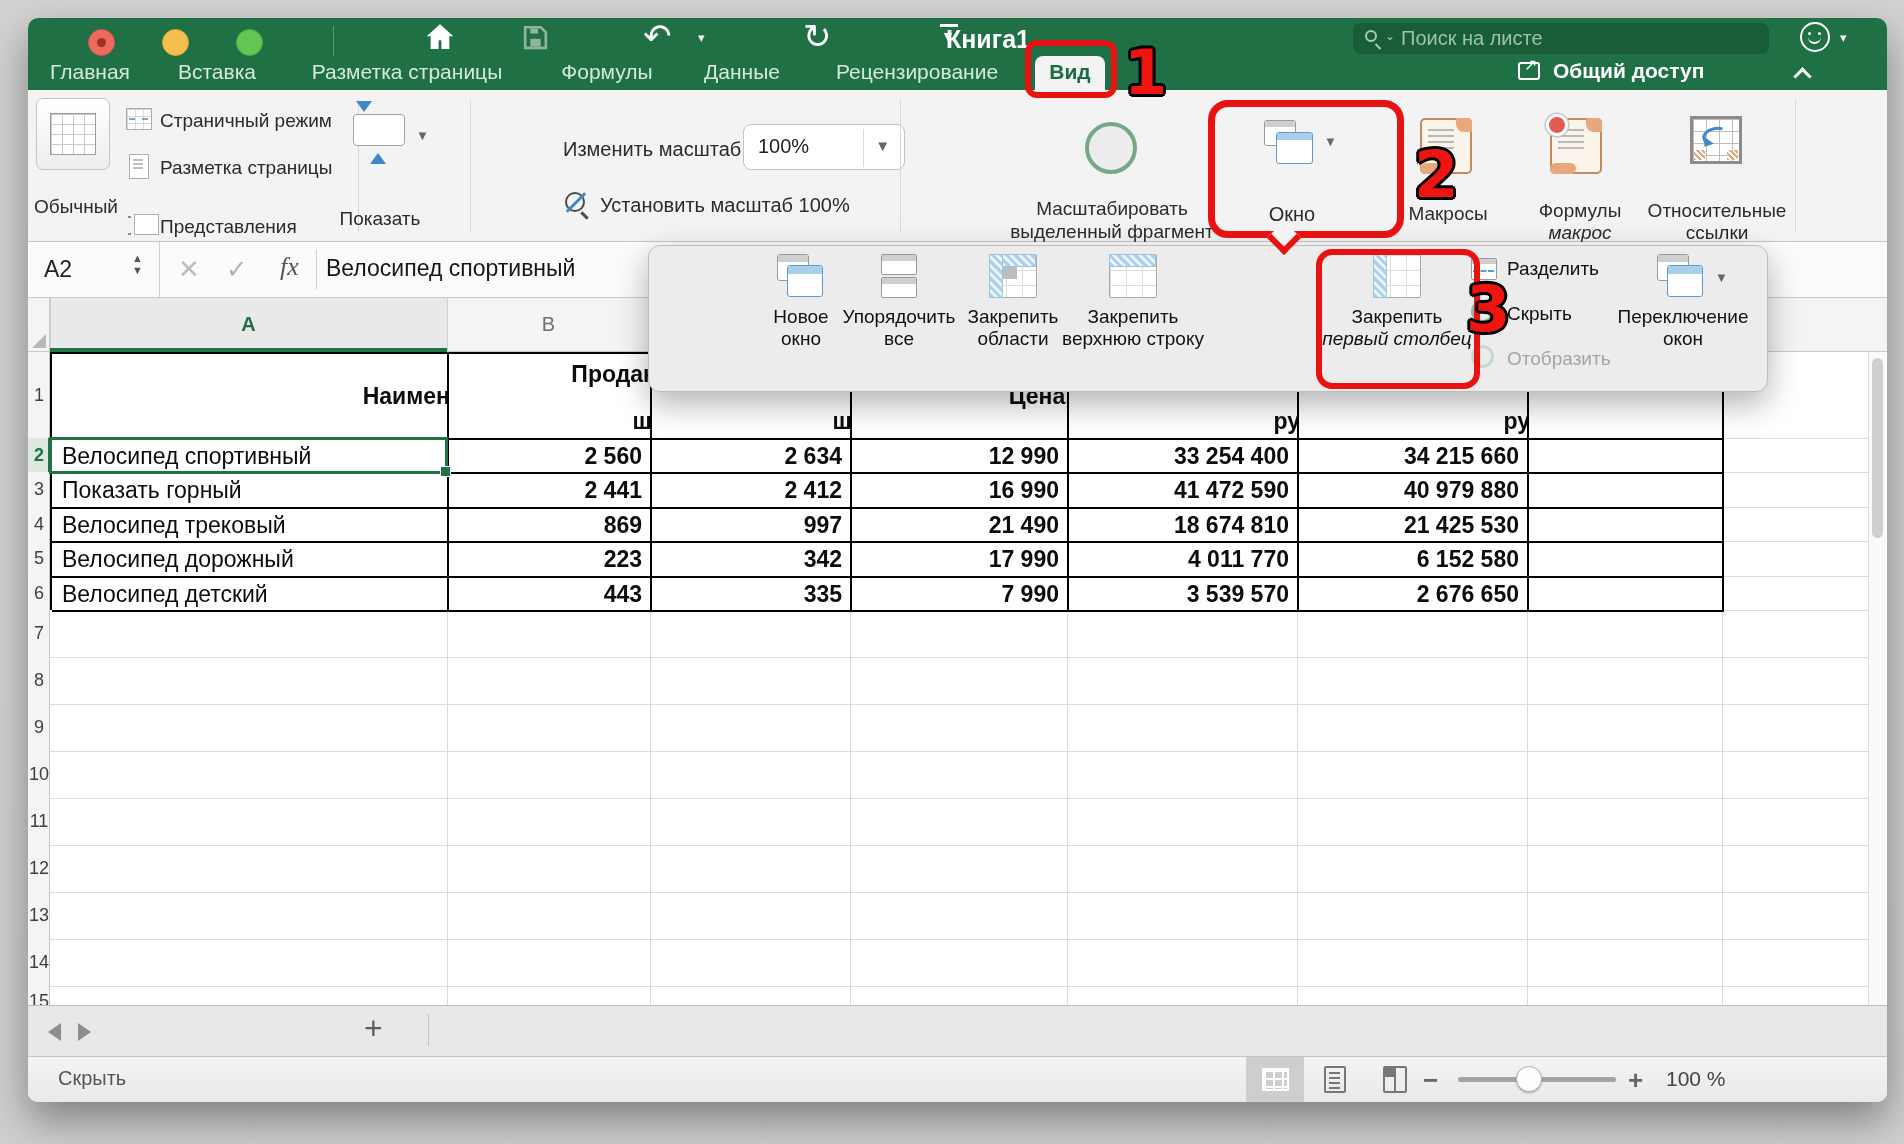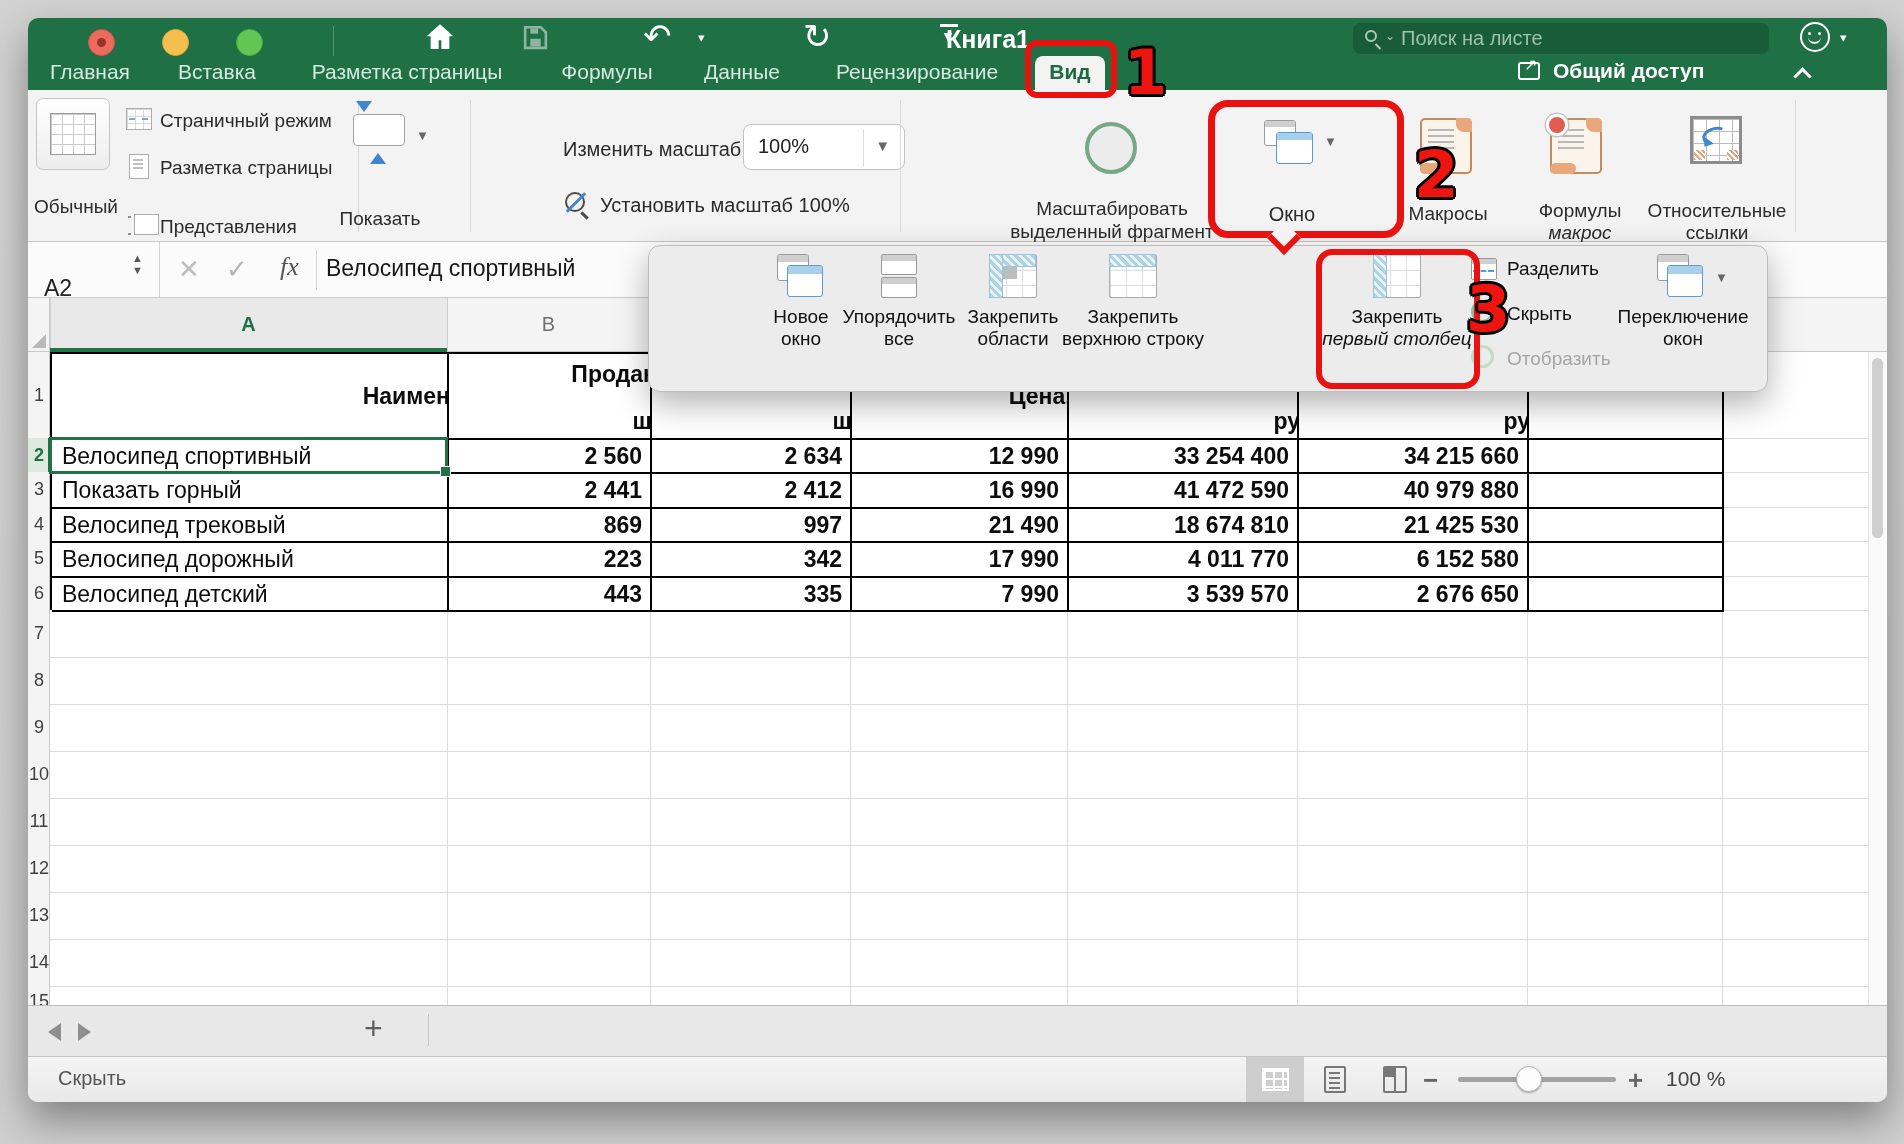--- a/index.html
+++ b/index.html
@@ -73,21 +73,21 @@
   .recdot { position:absolute; left:-6px; top:-6px; width:22px; height:22px; background:#e45b52; border:3px solid #fff; border-radius:50%; box-shadow:0 0 0 1.5px #c5c5c5; }
   .relico { position:absolute; width:52px; height:48px; background:#fff; border:3px solid #8c8c8c;
             background-image:linear-gradient(#bdbdbd 1.5px,transparent 1.5px),linear-gradient(90deg,#bdbdbd 1.5px,transparent 1.5px); background-size:13px 12px; }
   .relico .h1 { position:absolute; left:1px; bottom:1px; width:11px; height:10px; background:repeating-linear-gradient(45deg,#e4a57f 0 2px,#fff 2px 4px); }
   .relico .h2 { position:absolute; right:1px; bottom:1px; width:11px; height:10px; background:repeating-linear-gradient(45deg,#e4a57f 0 2px,#fff 2px 4px); }
   .relico .arc { position:absolute; left:9px; top:8px; width:26px; height:18px; border:3.5px solid transparent; border-top:3.5px solid #3f87c9; border-left:3.5px solid #3f87c9; border-radius:50%; transform:rotate(-15deg); }
   .relico .ah { position:absolute; left:6px; top:20px; border:6px solid transparent; border-top:8px solid #3f87c9; transform:rotate(35deg); }
   
   .fbar { position:absolute; left:0; top:224px; width:100%; height:56px; background:#fbfbfb; border-bottom:1px solid #c9c9c9; }
   .namebox { position:absolute; left:0; top:0; width:132px; height:100%; border-right:1px solid #d2d2d2; font-size:23px; color:#222; }
-  .namebox .ref { position:absolute; left:16px; top:14px;margin-top:19px; }
+  .namebox .ref { position:absolute; left:16px; top:14px; }
   .spinner { position:absolute; left:104px; top:10px; color:#555; font-size:11px; line-height:12px; text-align:center; }
   .fx-x { position:absolute; left:150px; top:12px; color:#bdbdbd; font-size:26px; }
   .fx-ok { position:absolute; left:198px; top:12px; color:#b3b3b3; font-size:26px; }
   .fx { position:absolute; left:252px; top:10px; font-family:"Liberation Serif",serif; font-style:italic; font-size:26px; color:#555; }
   .fdiv { position:absolute; left:288px; top:8px; width:1px; height:40px; background:#d2d2d2; }
   .ftext { position:absolute; left:298px; top:13px; font-size:23px; color:#161616; white-space:nowrap; }
   
   .sheet { position:absolute; left:0; top:280px; width:1859px; height:707px; background:#fff; overflow:hidden; }
   .colhdr { position:absolute; left:0; top:0; width:1859px; height:54px; background:#f4f4f4; border-bottom:1px solid #c9c9c9; }
   .corner { position:absolute; left:0; top:0; width:22px; height:54px; border-right:1px solid #c9c9c9; }

